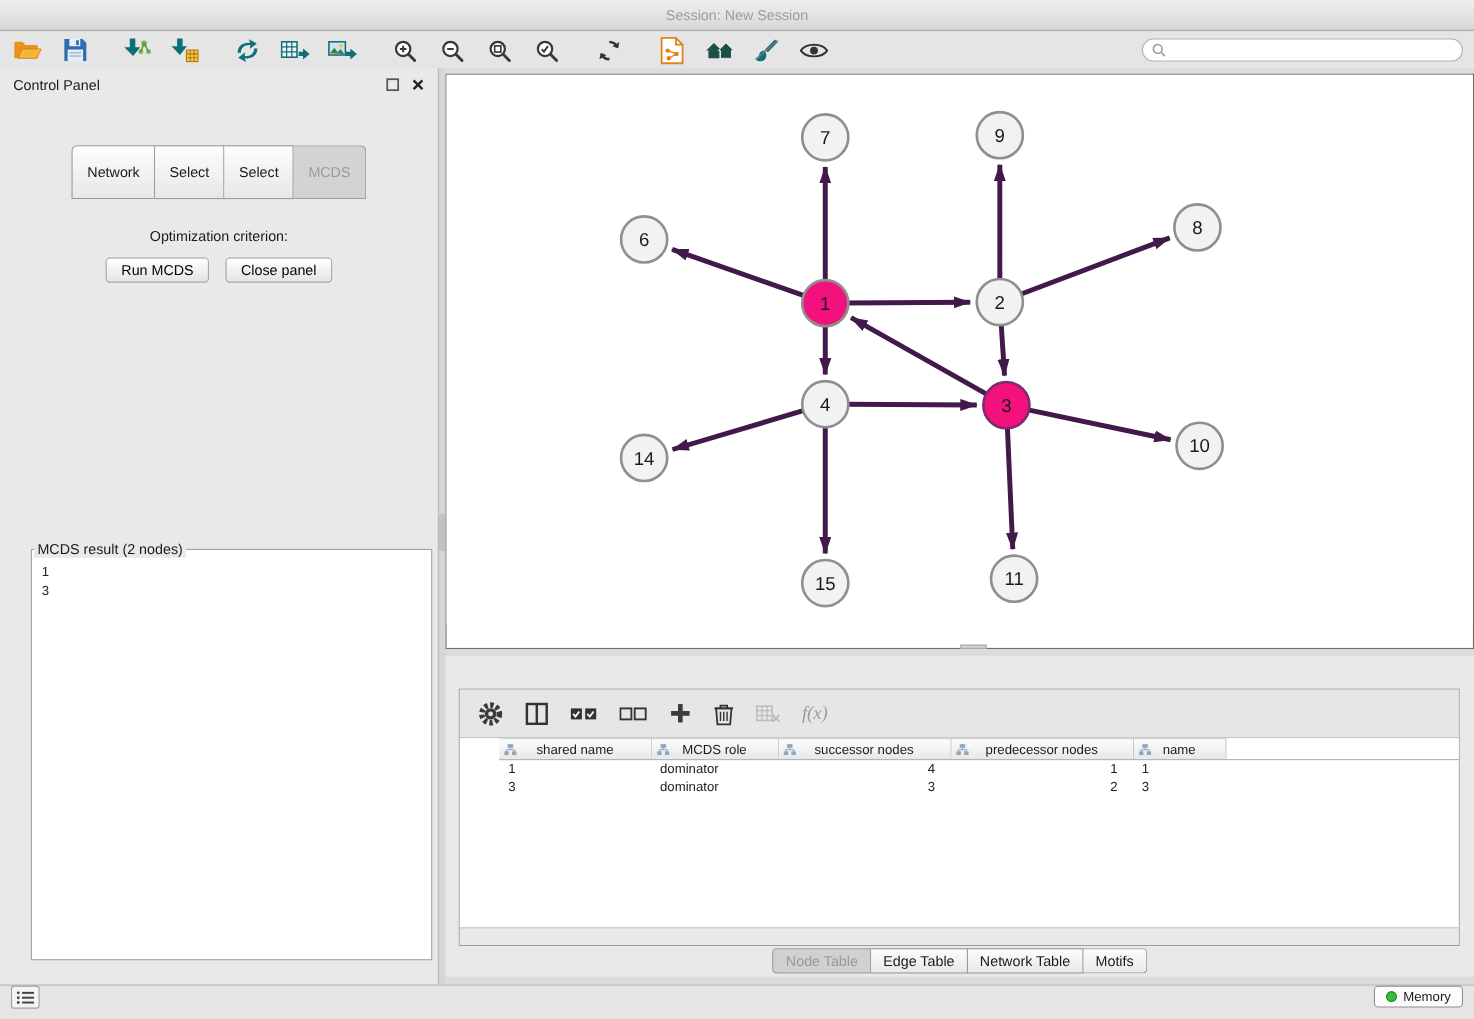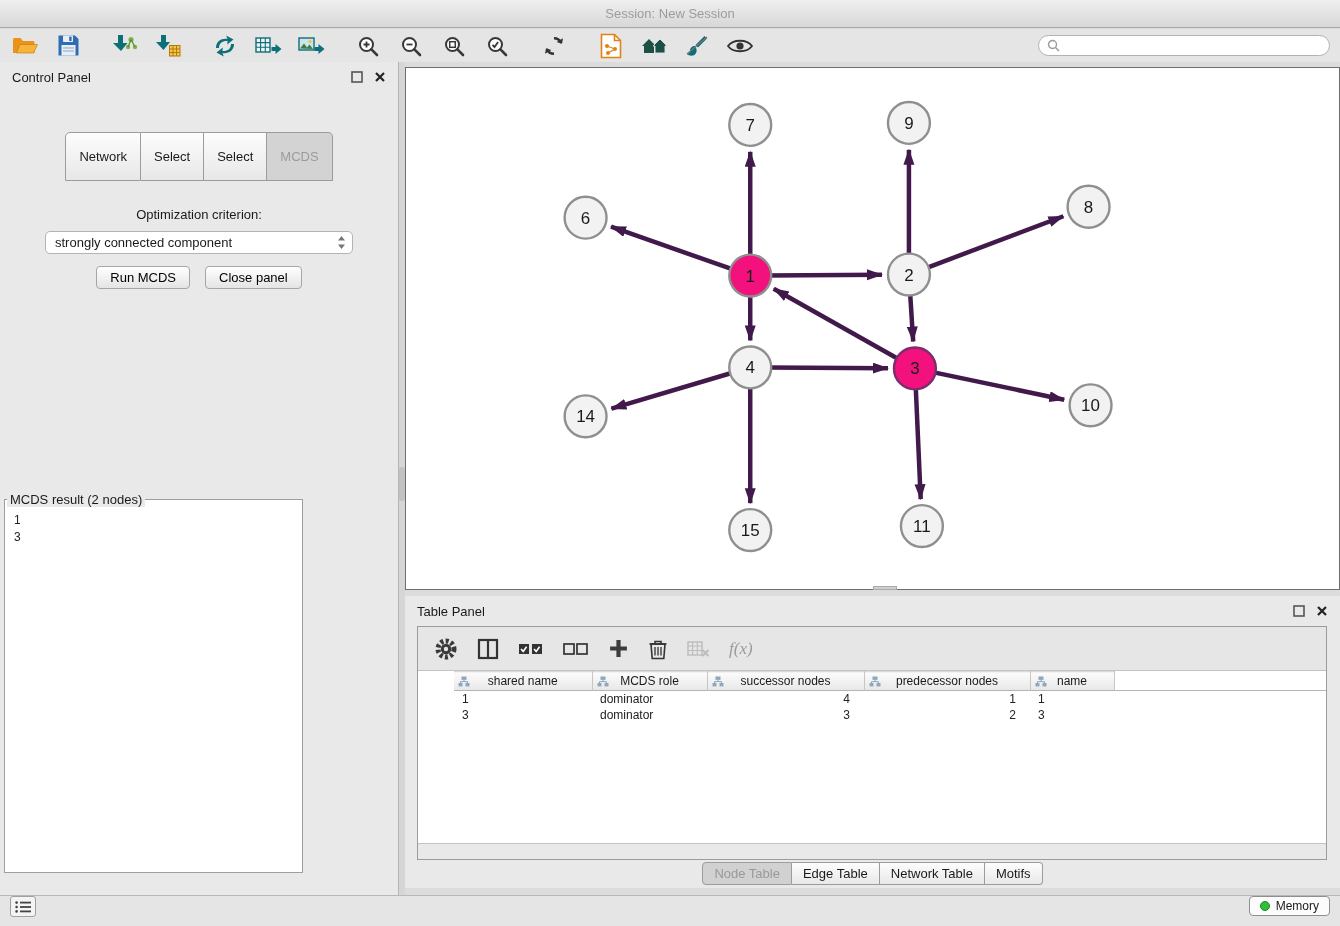--- a/index.html
+++ b/index.html
@@ -34,21 +34,21 @@
   .tab:last-child { border-top-right-radius:5px; }
   .tab.active { background:#d3d3d3; color:#9b9b9b; }
   .cp-opt-label { text-align:center; margin-top:26px; }
   .dropdown { margin:9px auto 0; width:308px; height:23px; background:#fff;
     border:1px solid #b4b4b4; border-radius:5px; display:flex; align-items:center;
     padding:0 6px 0 9px; font-size:13px; }
   .dropdown .stepper { margin-left:auto; }
   .cp-buttons { display:flex; justify-content:center; gap:15px; margin-top:12px; }
   .btn { background:linear-gradient(#ffffff,#e4e4e4); border:1px solid #a6a6a6;
     border-radius:4px; padding:3px 13px; font-size:13px; cursor:default; }
-  .mcds-fieldset { position:absolute; top:430px; left:4px; width:299px; height:381px;
+  .mcds-fieldset { position:absolute; top:430px; left:28px; width:365px; height:381px;
     background:#fff; border:1px solid #9e9e9e; }
   .mcds-fieldset legend { font-size:13px; background:#e9e9e9; padding:0 3px; margin-left:2px; }
   .mcds-lines { padding:5px 9px; font-size:12px; line-height:17px; color:#222; }
 
   
   .splitter { position:absolute; left:399px; top:62px; width:6px; height:833px; background:#d6d6d6; cursor:col-resize; }
   .splitter-handle { position:absolute; left:0; top:405px; width:6px; height:34px; background:#c2c2c2; border-radius:2px; }
 
   
   .network-window { position:absolute; left:405px; top:67px; width:935px; height:523px;
@@ -267,29 +267,20 @@
       </span>
     </span>
   </div>
   <div class="cp-tabs">
     <span class="tab">Network</span>
     <span class="tab">Select</span>
     <span class="tab">Select</span>
     <span class="tab active">MCDS</span>
   </div>
   <div class="cp-opt-label">Optimization criterion:</div>
-  <div class="dropdown">
-    <span>strongly connected component</span>
-    <span class="stepper">
-      <svg width="9" height="15" viewBox="0 0 9 15">
-          <path d="M4.5 1 L8 5.5 H1 Z" fill="#767676"></path>
-          <path d="M4.5 14 L1 9.5 H8 Z" fill="#767676"></path>
-        </svg>
-    </span>
-  </div>
   <div class="cp-buttons">
     <button class="btn">Run MCDS</button>
     <button class="btn">Close panel</button>
   </div>
   <fieldset class="mcds-fieldset">
     <legend>MCDS result (2 nodes)</legend>
     <div class="mcds-lines">
       <div>1</div>
       <div>3</div>
     </div>
@@ -344,35 +335,20 @@
         <circle cx="344" cy="463" r="21" fill="#f2f2f2" stroke="#8f8f8f" stroke-width="2.4"></circle>
         <text x="344" y="469" text-anchor="middle" font-size="17" font-family="Liberation Sans, sans-serif" fill="#1a1a1a">15</text>
         <circle cx="516" cy="459" r="21" fill="#f2f2f2" stroke="#8f8f8f" stroke-width="2.4"></circle>
         <text x="516" y="465" text-anchor="middle" font-size="17" font-family="Liberation Sans, sans-serif" fill="#1a1a1a">11</text>
       </svg>
   </div>
   <div class="nw-bottom-handle"></div>
 </div>
 
 <div class="table-panel">
-  <div class="panel-header">
-    <span>Table Panel</span>
-    <span class="panel-header-icons">
-      <span>
-        <svg width="12" height="12" viewBox="0 0 12 12">
-            <rect x="1" y="1" width="10" height="10" fill="none" stroke="#555" stroke-width="1.6"></rect>
-          </svg>
-      </span>
-      <span>
-        <svg width="12" height="12" viewBox="0 0 12 12">
-            <path d="M2 2 L10 10 M10 2 L2 10" stroke="#222" stroke-width="2.2"></path>
-          </svg>
-      </span>
-    </span>
-  </div>
   <div class="tp-box">
     <div class="tp-toolbar">
       <span class="tp-tool">
         <svg width="24" height="24" viewBox="0 0 24 24">
             <circle cx="12" cy="12" r="8" fill="none" stroke="#3a3a3a" stroke-width="5" stroke-dasharray="3 2.3"></circle>
             <circle cx="12" cy="12" r="5.2" fill="#3a3a3a"></circle>
             <circle cx="12" cy="12" r="2.2" fill="#e6e6e6"></circle>
           </svg>
       </span>
       <span class="tp-tool">

